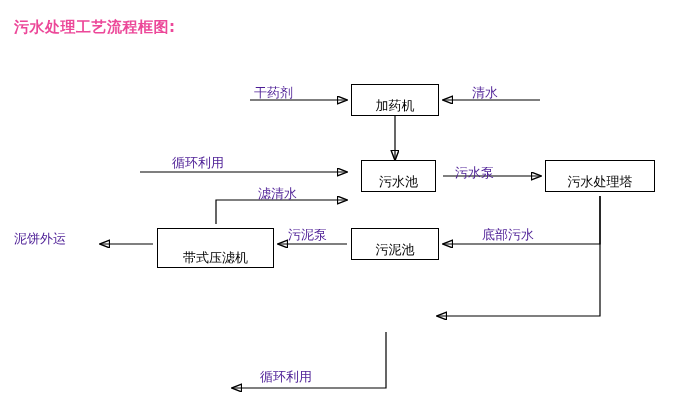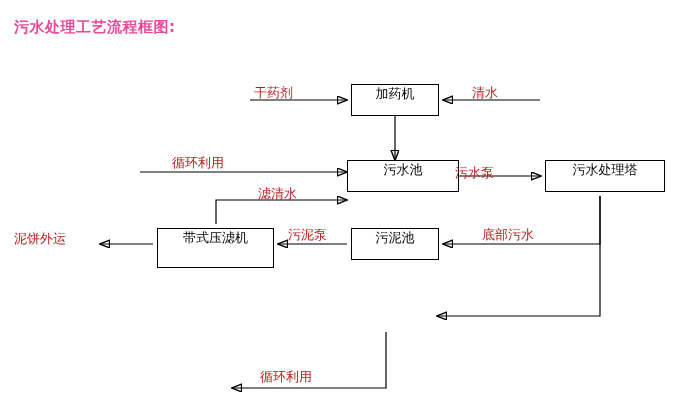--- a/index.html
+++ b/index.html
@@ -22,31 +22,31 @@
     font-size: 15px;
     font-weight: bold;
     color: #ec4899;
     letter-spacing: 0.5px;
   }
   .node {
     position: absolute;
     border: 1px solid #000000;
     background: #ffffff;
     display: flex;
-    align-items: flex-start;
+    align-items: flex-end;
     justify-content: center;
     font-size: 13px;
     color: #000000;
     box-sizing: border-box;
     white-space: nowrap;
   }
   .lbl {
     position: absolute;
     font-size: 13px;
-    color: #b91c1c;
+    color: #4c1d95;
     white-space: nowrap;
   }
   svg#wires {
     position: absolute;
     left: 0;
     top: 0;
     width: 700px;
     height: 420px;
     pointer-events: none;
   }
@@ -90,25 +90,25 @@
 
     <polyline points="600,196 600,316 437,316" marker-end="url(#arrow)"></polyline>
 
     <polyline points="386,332 386,388 232,388" marker-end="url(#arrow)"></polyline>
   </svg>
 
   <div class="node" style="left:351px; top:84px; width:88px; height:32px;">
     <span>加药机</span>
   </div>
 
-  <div class="node" style="left:347px; top:160px; width:112px; height:32px;">
+  <div class="node" style="left:361px; top:160px; width:75px; height:32px;">
     <span>污水池</span>
   </div>
 
-  <div class="node" style="left:545px; top:160px; width:120px; height:32px;">
+  <div class="node" style="left:545px; top:160px; width:110px; height:32px;">
     <span>污水处理塔</span>
   </div>
 
   <div class="node" style="left:351px; top:228px; width:88px; height:32px;">
     <span>污泥池</span>
   </div>
 
   <div class="node" style="left:157px; top:228px; width:117px; height:40px;">
     <span>带式压滤机</span>
   </div>

